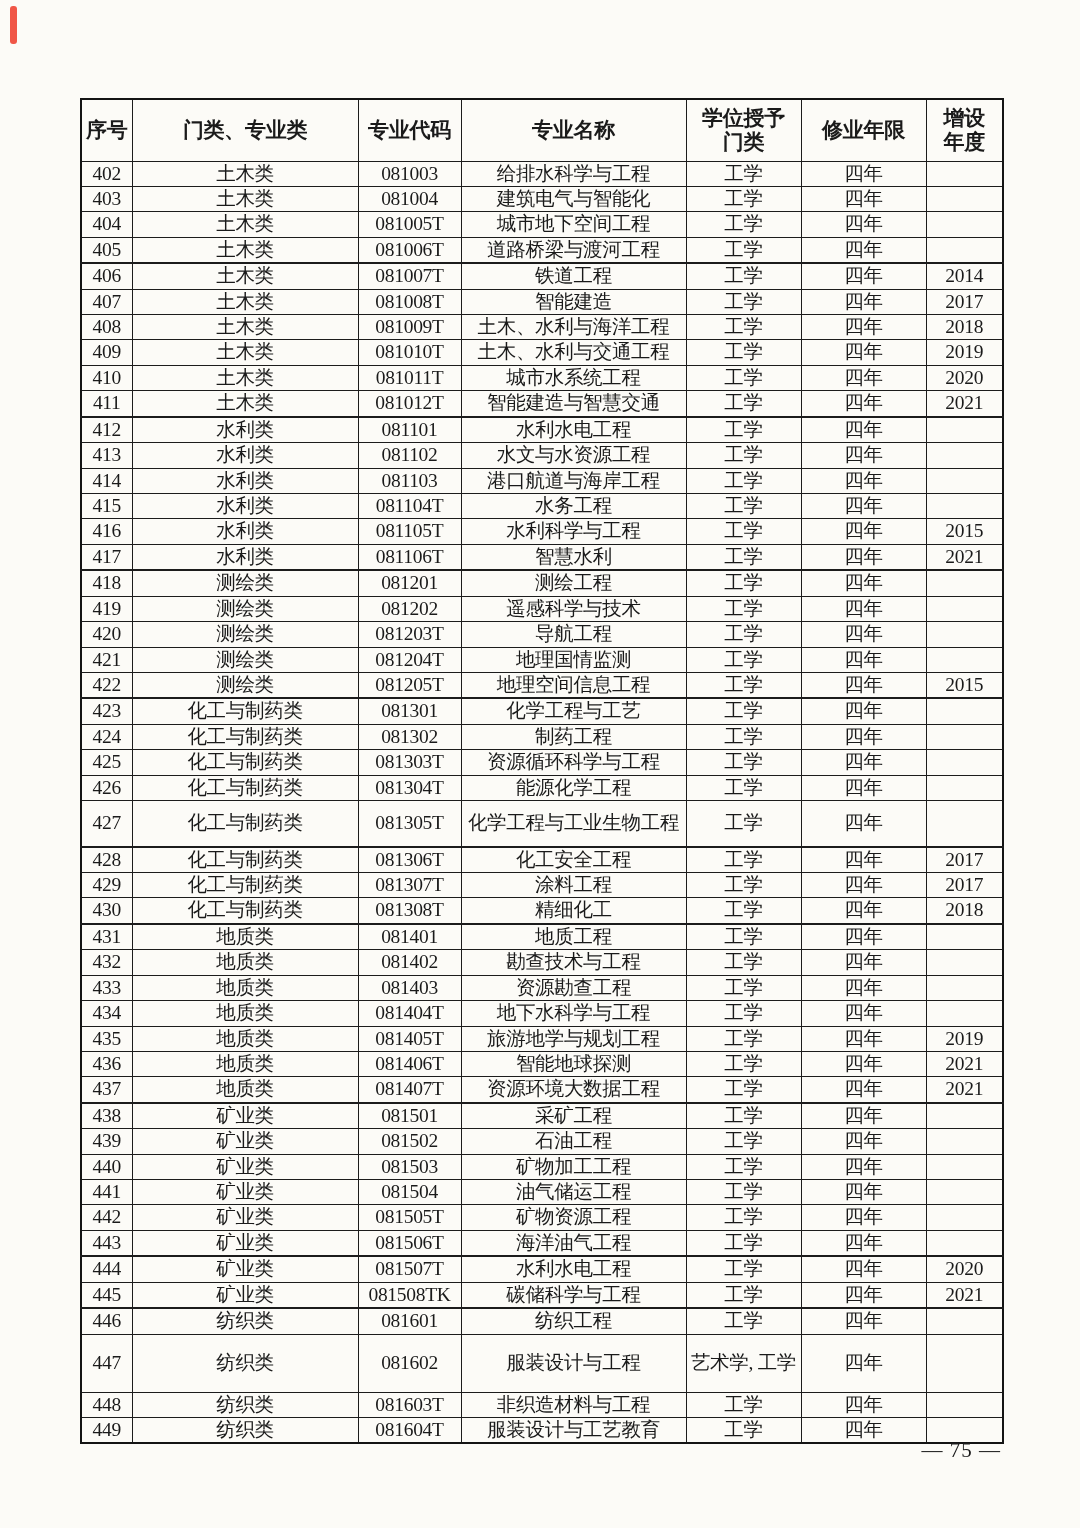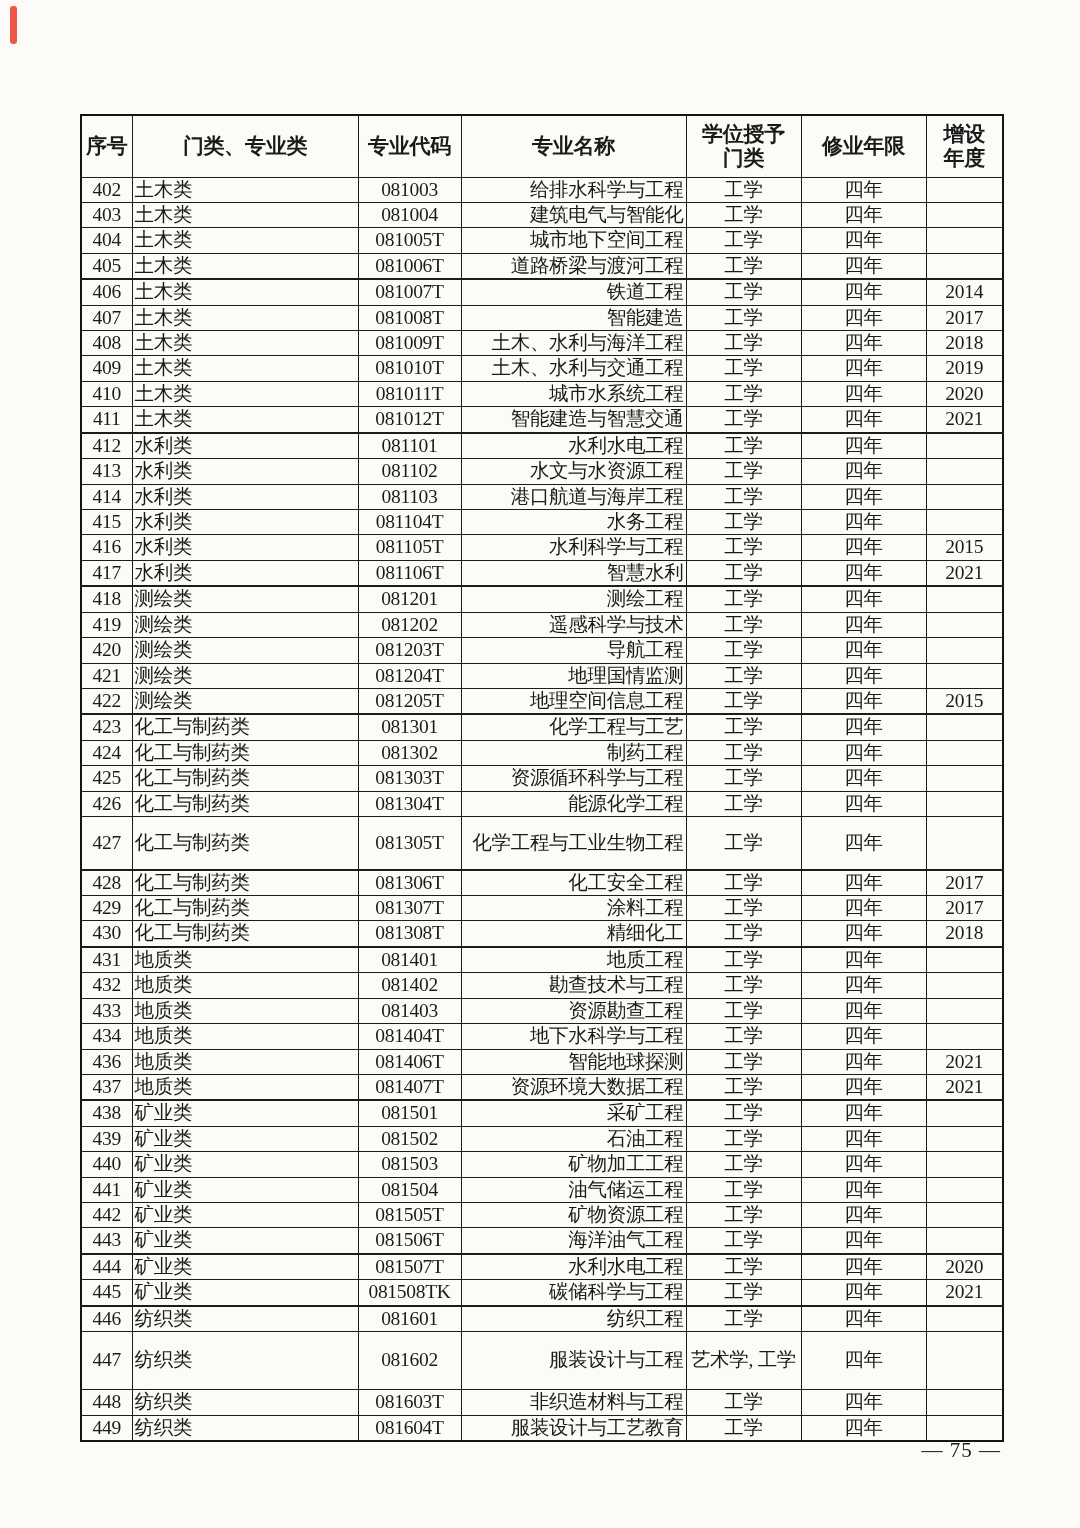--- a/index.html
+++ b/index.html
@@ -11,43 +11,43 @@
   }
   .page{
     position:relative;width:1080px;height:1528px;
     background:#fcfbf7;overflow:hidden;
   }
   .red-mark{
     position:absolute;left:10px;top:6px;width:7px;height:38px;
     border-radius:3px;opacity:.9;
   }
   table.catalog{
-    position:absolute;left:80px;top:114px;width:922px;
+    position:absolute;left:80px;top:98px;width:922px;
     border-collapse:collapse;table-layout:fixed;
     font-size:19.5px;line-height:1.15;
   }
   table.catalog th,table.catalog td{
     border:1px solid #1c1c1c;
     padding:1px 2px;
     vertical-align:middle;
     overflow:hidden;
     letter-spacing:-0.3px;
   }
   table.catalog{border:2.5px solid #141414;}
   thead tr{height:62px;}
   thead th{
     font-weight:600;font-size:21px;text-align:center;
     white-space:pre-line;letter-spacing:0;
   }
   tbody tr{height:24.5px;margin-top:16px;}
   tbody tr.sep td{border-top-width:2px;}
   td.c0{text-align:center;}
-  td.c1{text-align:left;padding-left:6px;}
+  td.c1{text-align:center;padding-left:6px;}
   td.c2{text-align:center;padding-left:5px;font-family:"Liberation Serif","DejaVu Serif",serif;}
-  td.c3{text-align:right;padding-left:5px;}
+  td.c3{text-align:center;padding-left:5px;}
   td.c4,td.c5,td.c6{text-align:center;}
   .page-number{
     position:absolute;top:1438px;right:79px;
     font-size:21px;letter-spacing:1px;color:#1a1a1a;
   }
 </style>
 </head>
 <body>
 
 <div class="page" style="background: rgb(252, 251, 247);">
@@ -296,21 +296,21 @@
         </tr>
         <tr>
           <td class="c0">426</td>
           <td class="c1">化工与制药类</td>
           <td class="c2">081304T</td>
           <td class="c3">能源化学工程</td>
           <td class="c4">工学</td>
           <td class="c5">四年</td>
           <td class="c6"></td>
         </tr>
-        <tr style="height: 53px;">
+        <tr style="height: 46px;">
           <td class="c0">427</td>
           <td class="c1">化工与制药类</td>
           <td class="c2">081305T</td>
           <td class="c3">化学工程与工业生物工程</td>
           <td class="c4">工学</td>
           <td class="c5">四年</td>
           <td class="c6"></td>
         </tr>
         <tr class="sep">
           <td class="c0">428</td>
@@ -367,20 +367,29 @@
           <td class="c6"></td>
         </tr>
         <tr>
           <td class="c0">434</td>
           <td class="c1">地质类</td>
           <td class="c2">081404T</td>
           <td class="c3">地下水科学与工程</td>
           <td class="c4">工学</td>
           <td class="c5">四年</td>
           <td class="c6"></td>
+        </tr>
+        <tr>
+          <td class="c0">435</td>
+          <td class="c1">地质类</td>
+          <td class="c2">081405T</td>
+          <td class="c3">旅游地学与规划工程</td>
+          <td class="c4">工学</td>
+          <td class="c5">四年</td>
+          <td class="c6">2019</td>
         </tr>
         <tr>
           <td class="c0">436</td>
           <td class="c1">地质类</td>
           <td class="c2">081406T</td>
           <td class="c3">智能地球探测</td>
           <td class="c4">工学</td>
           <td class="c5">四年</td>
           <td class="c6">2021</td>
         </tr>

